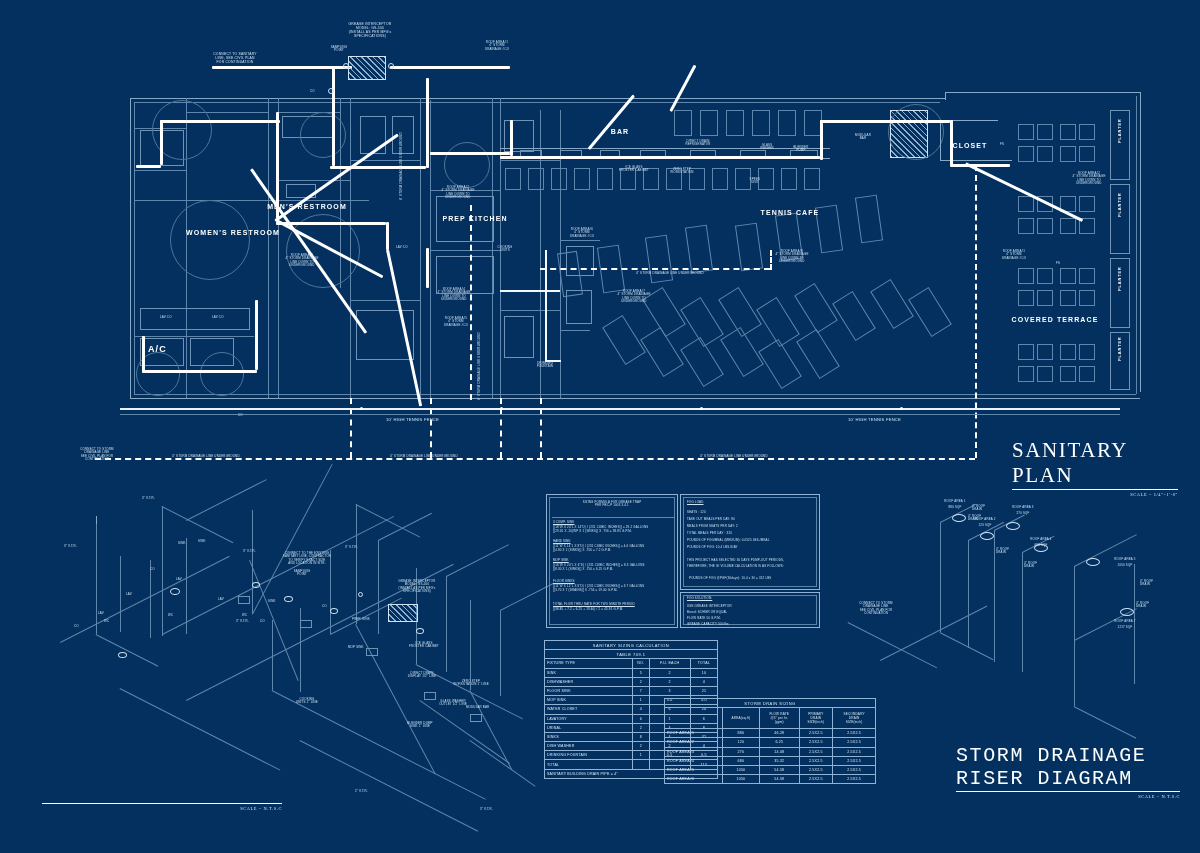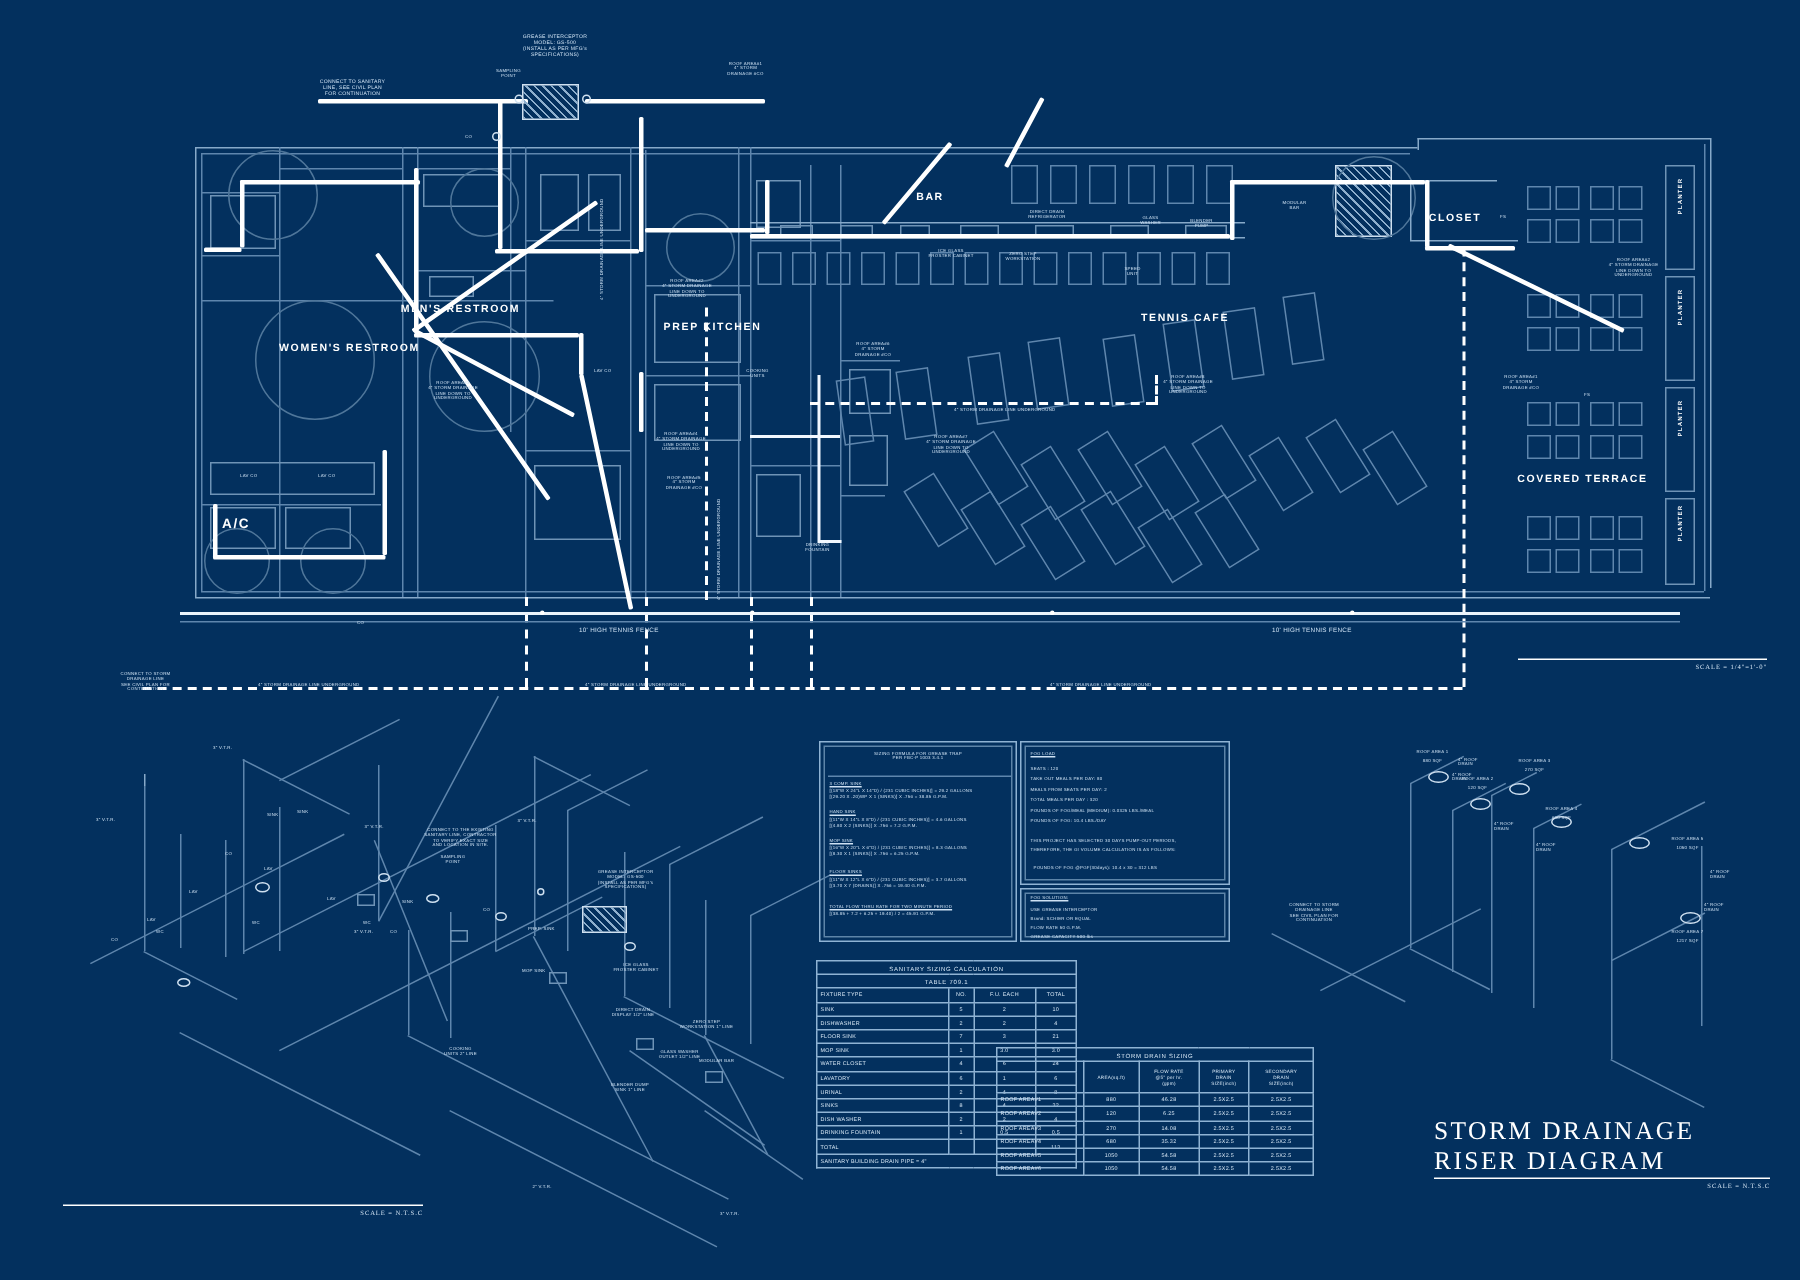--- a/index.html
+++ b/index.html
@@ -378,20 +378,21 @@
 FOUNTAIN</div>
     <div class="t tiny" style="left:396px;top:246px;">LAV CO</div>
     <div class="t tiny" style="left:160px;top:316px;">LAV CO</div>
     <div class="t tiny" style="left:212px;top:316px;">LAV CO</div>
     <div class="t tiny" style="left:1000px;top:143px;">FS</div>
     <div class="t tiny" style="left:1056px;top:262px;">FS</div>
     <div class="t tiny" style="left:310px;top:90px;">CO</div>
     <div class="t tiny" style="left:238px;top:414px;">CO</div>
 
     <div class="title" style="left:1012px;top:438px;width:166px;">
+      <span class="big">SANITARY PLAN</span>
       <div class="rule"></div>
       <span class="sc">SCALE = 1/4"=1'-0"</span>
     </div>
   </div>
 
   <div id="riser">
 
     <div class="ln v mid" style="left:96px;top:516px;height:8px;"></div>
     <div class="ln v thin" style="left:96px;top:524px;height:110px;"></div>
     <div class="ln v thin" style="left:120px;top:556px;height:76px;"></div>
@@ -554,21 +555,21 @@
     <div class="t tiny ctr" style="left:1102px;top:626px;width:46px;">1217 SQF</div>
     <div class="t tiny" style="left:1136px;top:602px;">4" ROOF
 DRAIN</div>
 
     <div class="t tiny ctr" style="left:846px;top:602px;width:60px;">CONNECT TO STORM
 DRAINAGE LINE
 SEE CIVIL PLAN FOR
 CONTINUATION</div>
 
     <div class="title" style="left:956px;top:744px;width:224px;">
-      <span class="big" style="font-size:17px;">STORM DRAINAGE RISER DIAGRAM</span>
+      <span class="big" style="font-size:20px;font-family:Liberation Mono, monospace;">STORM DRAINAGE RISER DIAGRAM</span>
       <div class="rule"></div>
       <span class="sc">SCALE = N.T.S.C</span>
     </div>
   </div>
 
   <div class="panel" style="left:546px;top:494px;width:132px;height:134px;">
     <div class="inner"></div>
     <div class="t tiny ctr" style="left:6px;top:6px;width:118px;">SIZING FORMULA FOR GREASE TRAP
 PER FBC-P 1003 3.4.1</div>
     <div class="ln h thin" style="left:5px;top:22px;width:122px;"></div>

